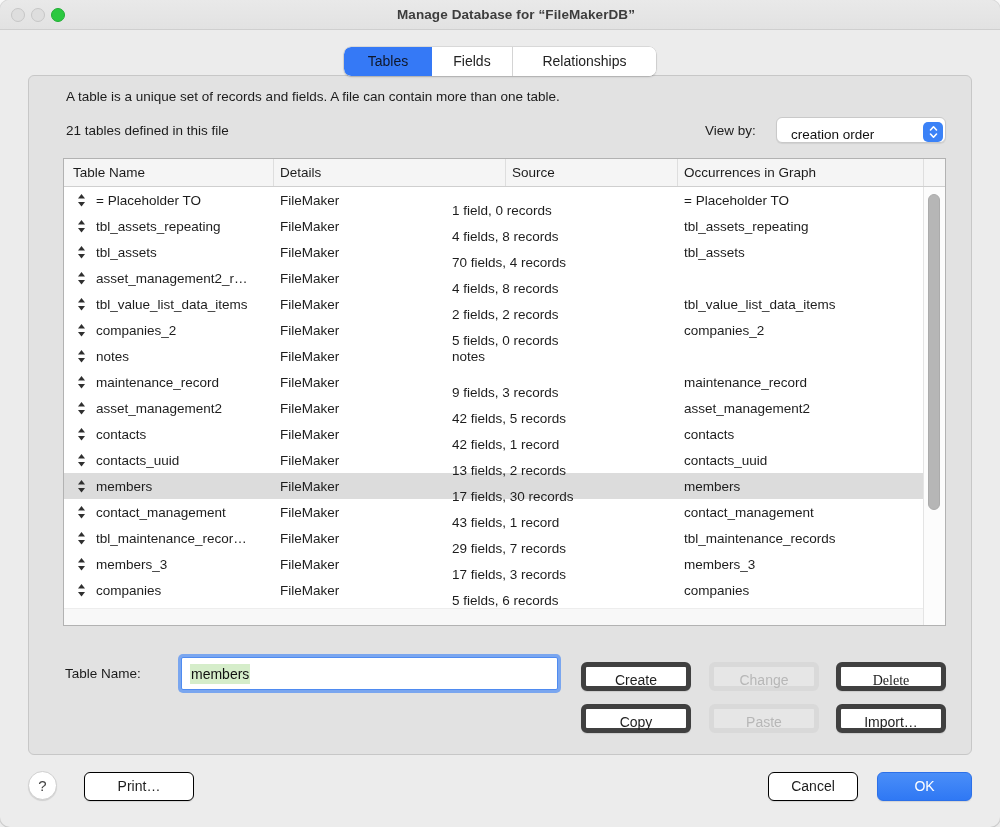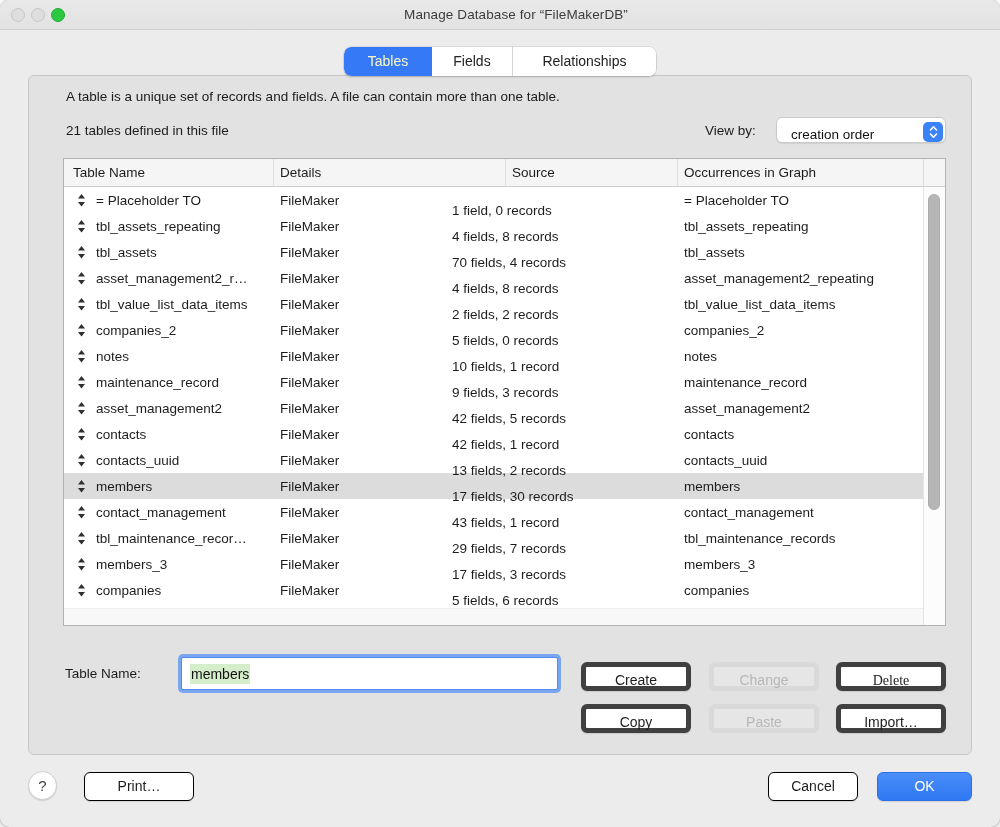--- a/index.html
+++ b/index.html
@@ -11,38 +11,38 @@
     color: #1e1e1e;
   }
   
   .titlebar {
     position: absolute; left: 0; top: 0; right: 0; height: 30px;
     background: linear-gradient(#e9e9e9, #e2e2e2);
     border-bottom: 1px solid #cfcfcf;
   }
   .titlebar .title {
     text-align: center; line-height: 30px; font-size: 13.5px;
-    font-weight: 400; color: #3d3d3d; letter-spacing: .1px; margin-left: 32px;
+    font-weight: 700; color: #3d3d3d; letter-spacing: .1px; margin-left: 32px;
   }
   .tl { position: absolute; top: 8px; width: 14px; height: 14px; border-radius: 50%; }
   .tl.gray  { background: #dedede; border: 1px solid #c6c6c6; }
   .tl.green { background: #2bc840; border: 1px solid #21ad34; }
   .tl.c1 { left: 11px; } .tl.c2 { left: 31px; } .tl.c3 { left: 51px; }
   
   .segmented {
     position: absolute; left: 344px; top: 47px; height: 29px; display: flex;
     background: #ffffff; border-radius: 7px; z-index: 5;
     box-shadow: 0 0 0 0.5px rgba(0,0,0,0.15), 0 1px 2px rgba(0,0,0,0.18);
     overflow: hidden;
   }
   .segment {
     font-size: 14px; line-height: 29px; text-align: center; color: #222;
     background: #fff; cursor: default;
   }
-  .segment.sel { background: #3579f6; color: #fef9c3; border-radius: 7px 0 0 7px; }
+  .segment.sel { background: #3579f6; color: #0f172a; border-radius: 7px 0 0 7px; }
   .segment.div { border-left: 1px solid #d4d4d4; }
   .seg-w1 { width: 88px; } .seg-w2 { width: 80px; } .seg-w3 { width: 144px; }
   
   .panel {
     position: absolute; left: 28px; top: 75px; width: 944px; height: 680px;
     background: #e2e2e2; border: 1px solid #c7c7c7; border-radius: 6px;
   }
   .desc { position: absolute; left: 37px; top: 13px; font-size: 13.5px; color: #1c1c1c; }
   .summary { position: absolute; left: 37px; top: 47px; font-size: 13.5px; color: #1c1c1c; }
   .viewby-label { position: absolute; left: 676px; top: 47px; font-size: 13.5px; color: #1c1c1c; }
@@ -221,21 +221,20 @@
       <span class="handle">
         <svg width="9" height="13" viewBox="0 0 9 13">
           <path d="M4.5 0 L8 4.6 H1 Z" fill="#2f2f2f"></path>
           <path d="M1 8 H8 L4.5 12.6 Z" fill="#2f2f2f"></path>
         </svg>
       </span>
       <span>asset_management2_r…</span>
     </div>
     <div class="c2">FileMaker</div>
     <div class="c3">4 fields, 8 records</div>
-    <div class="c4">asset_management2_repeating</div>
   </div>
           <div class="lrow">
     <div class="c1">
       <span class="handle">
         <svg width="9" height="13" viewBox="0 0 9 13">
           <path d="M4.5 0 L8 4.6 H1 Z" fill="#2f2f2f"></path>
           <path d="M1 8 H8 L4.5 12.6 Z" fill="#2f2f2f"></path>
         </svg>
       </span>
       <span>tbl_value_list_data_items</span>
@@ -262,21 +261,20 @@
     <div class="c1">
       <span class="handle">
         <svg width="9" height="13" viewBox="0 0 9 13">
           <path d="M4.5 0 L8 4.6 H1 Z" fill="#2f2f2f"></path>
           <path d="M1 8 H8 L4.5 12.6 Z" fill="#2f2f2f"></path>
         </svg>
       </span>
       <span>notes</span>
     </div>
     <div class="c2">FileMaker</div>
-    <div class="c3">10 fields, 1 record</div>
     <div class="c4">notes</div>
   </div>
           <div class="lrow">
     <div class="c1">
       <span class="handle">
         <svg width="9" height="13" viewBox="0 0 9 13">
           <path d="M4.5 0 L8 4.6 H1 Z" fill="#2f2f2f"></path>
           <path d="M1 8 H8 L4.5 12.6 Z" fill="#2f2f2f"></path>
         </svg>
       </span>

